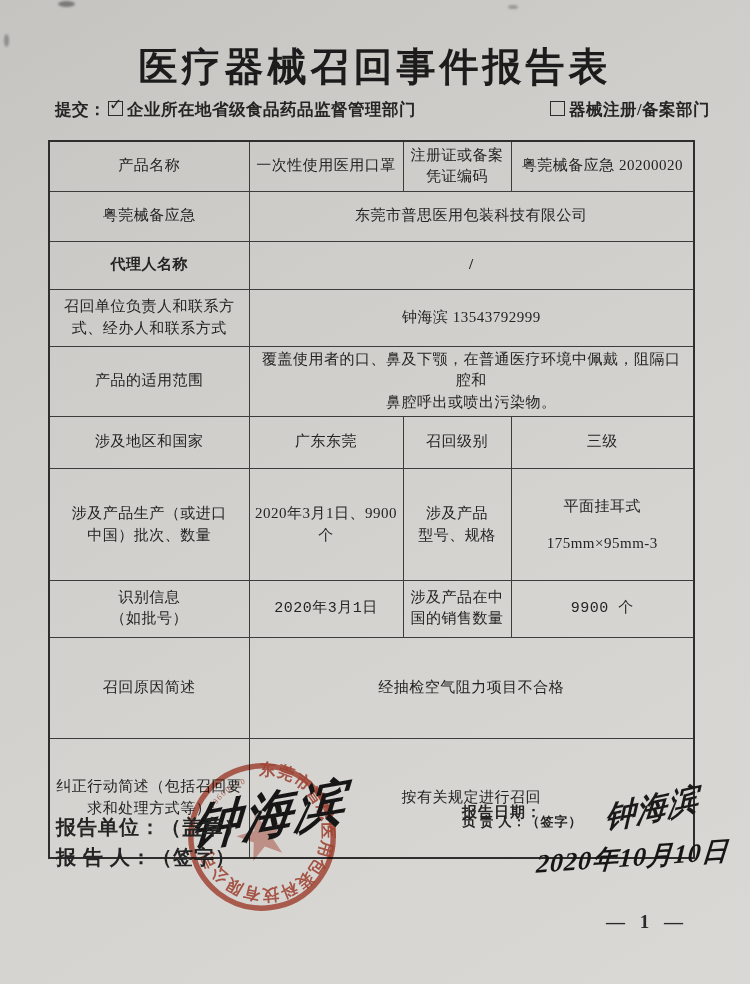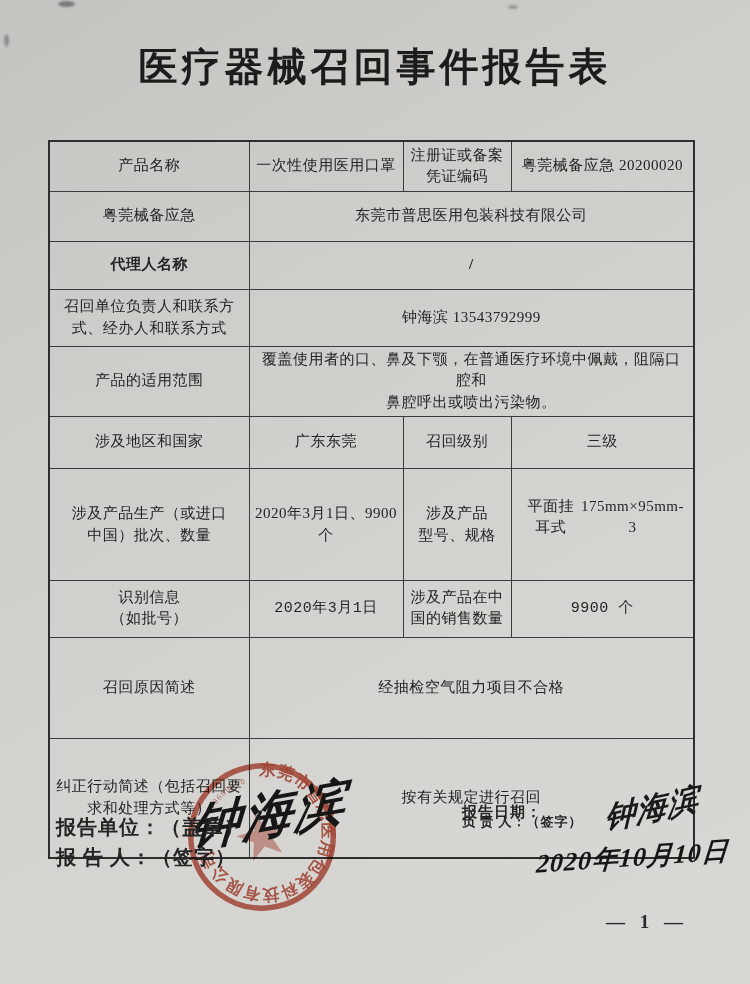--- a/index.html
+++ b/index.html
@@ -43,21 +43,21 @@
   table.form td{
     border:1.5px solid #3c3c3c;
     text-align:center;vertical-align:middle;
     font-size:15px;color:#242424;line-height:1.45;
     padding:2px 5px;white-space:pre-line;letter-spacing:.5px;
   }
   tr.r0{height:50px;} tr.r1{height:50px;} tr.r2{height:48px;font-weight:bold;}
   tr.r3{height:57px;} tr.r4{height:55px;} tr.r5{height:52px;padding-left:44px;}
   tr.r6{height:63px;} tr.r7{height:57px;font-family:Liberation Mono, monospace;} tr.r8{height:101px;margin-left:16px;} tr.r9{height:119px;}
   td.spec-cell{padding:0;}
-  .spec-wrap{display:flex;flex-direction:row;justify-content:space-between;height:59px;padding:3px 4px 2px 4px;}
+  .spec-wrap{display:flex;flex-direction:column;justify-content:space-between;height:59px;padding:3px 4px 2px 4px;}
 
   .footer-left{
     position:absolute;left:56px;top:812px;
     font-size:20px;font-weight:600;color:#242424;line-height:30px;letter-spacing:1px;
   }
   .resp-line{position:absolute;left:462px;top:813px;font-size:13px;font-weight:600;color:#242424;letter-spacing:1px;}
   .date-line{position:absolute;left:462px;top:803px;font-size:15px;font-weight:600;color:#242424;letter-spacing:1px;}
 
   .stamp{
     position:absolute;left:183px;top:758px;width:158px;height:158px;
@@ -86,20 +86,28 @@
 </head>
 <body>
 
 <div class="paper">
   <div class="smudge s1"></div>
   <div class="smudge s2"></div>
   <div class="smudge s3"></div>
 
   <div class="title">医疗器械召回事件报告表</div>
 
+  <div class="submit-row">
+    <span>
+      <span>提交：</span><span class="cb"><span class="mark">✓</span></span><span>企业所在地省级食品药品监督管理部门</span>
+    </span>
+    <span>
+      <span class="cb"><span class="mark"></span></span><span>器械注册/备案部门</span>
+    </span>
+  </div>
 
   <table class="form">
     <colgroup>
         <col style="width:200px">
         <col style="width:154px">
         <col style="width:108px">
         <col style="width:183px">
       </colgroup>
     <tbody>
         <tr class="r0">

